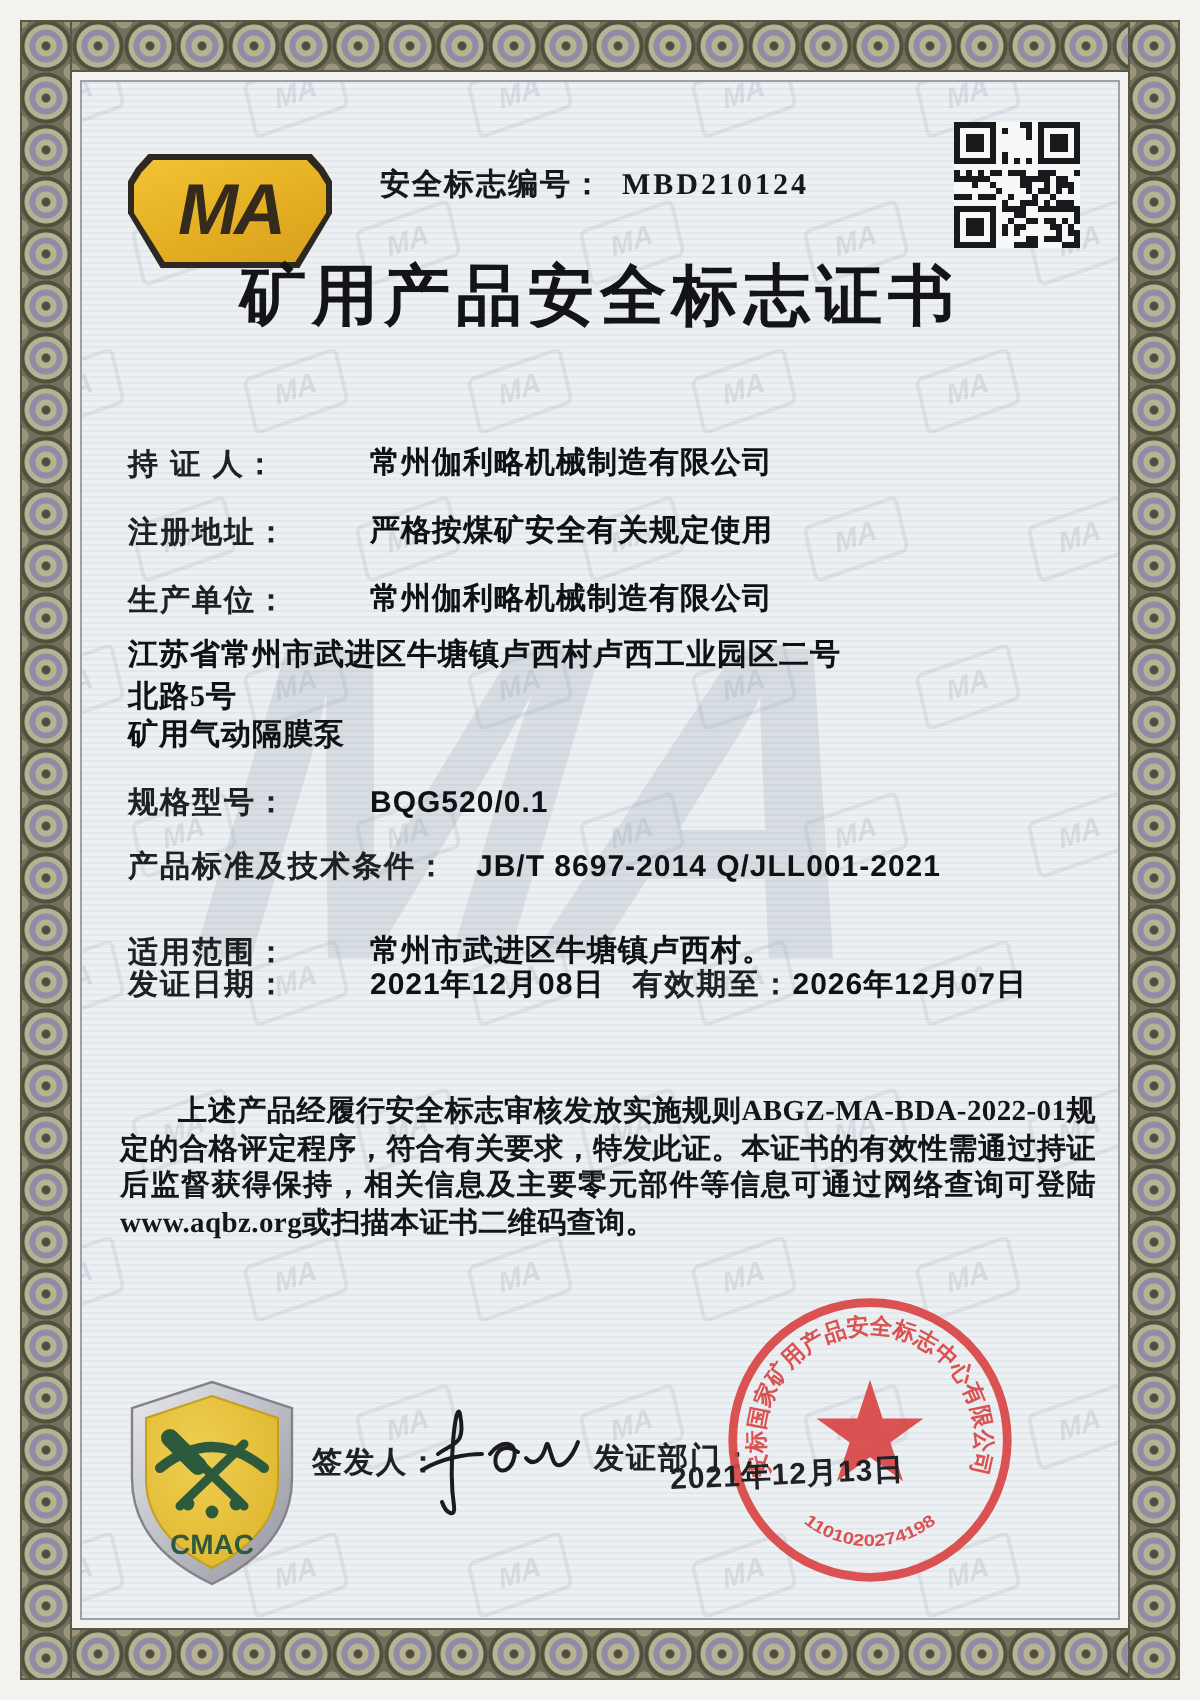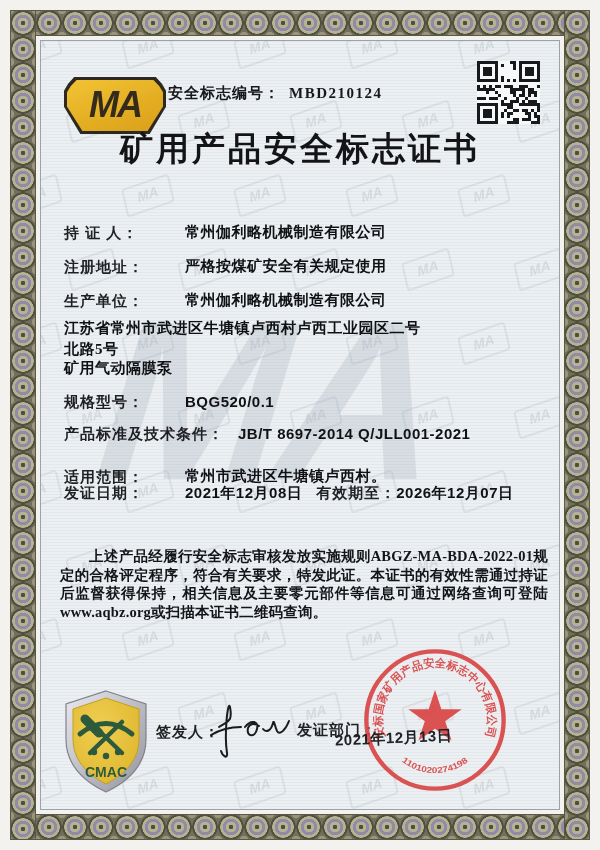--- a/index.html
+++ b/index.html
@@ -32,21 +32,21 @@
   .ma-badge{position:absolute;left:23px;top:36px;width:102px;height:57px;
     clip-path:polygon(4% 12%,10% 0,90% 0,96% 12%,100% 24%,100% 52%,84% 100%,16% 100%,0 52%,0 24%);
     background:#2e2920;}
   .ma-badge-inner{position:absolute;left:3px;top:3px;right:3px;bottom:3px;
     clip-path:polygon(4% 12%,10% 0,90% 0,96% 12%,100% 24%,100% 52%,84% 100%,16% 100%,0 52%,0 24%);
     background:linear-gradient(160deg,#f2c335 0%,#e3ad22 60%,#d9a01c 100%);
     display:flex;align-items:center;justify-content:center;}
   .ma-badge-inner span{font:italic 900 36px/1 "Liberation Sans",sans-serif;color:#342b1d;letter-spacing:-2px;
     transform:translateY(-1px);}
   
-  .cert-no{position:absolute;left:127px;top:42px;font:600 15px/20px "Liberation Serif",serif;color:#17181b;letter-spacing:1px;}
+  .cert-no{position:absolute;left:149px;top:42px;font:600 15px/20px "Liberation Serif",serif;color:#17181b;letter-spacing:1px;}
   .cert-no .val{margin-left:9px;letter-spacing:1.5px;font-weight:600;}
   
   .qr{position:absolute;left:436px;top:20px;width:63px;height:63px;background:#f7f8f8;}
   .qr i{position:absolute;width:3px;height:3px;background:#18191c;}
   
   .title{position:absolute;left:0;right:0;top:88px;text-align:center;
     font:900 33px/40px "Liberation Serif",serif;color:#141417;letter-spacing:3px;}
   
   .row{position:absolute;left:23px;width:506px;display:flex;align-items:center;}
   .flabel{flex:0 0 auto;min-width:121px;font:600 15px/21px "Liberation Sans",sans-serif;color:#1f2023;letter-spacing:1px;}

